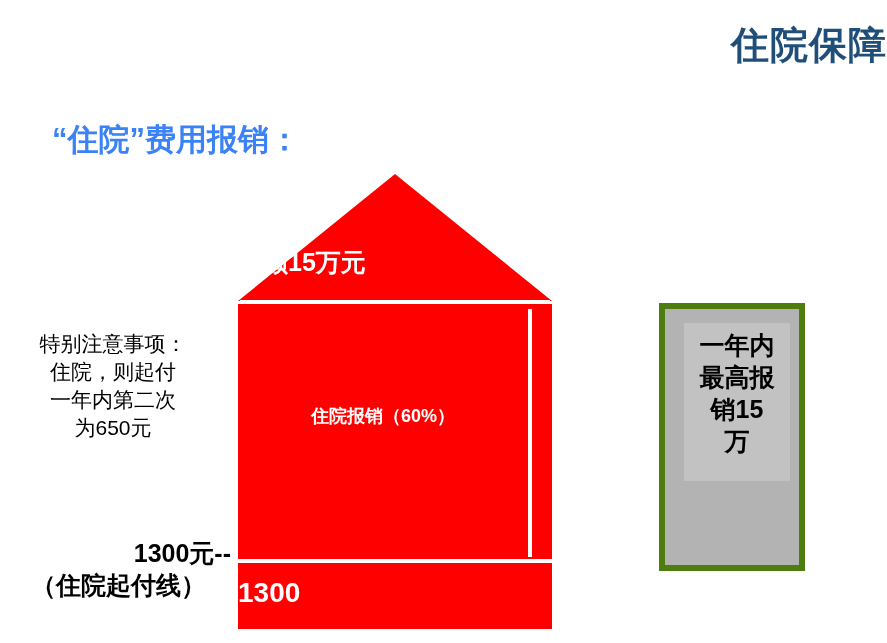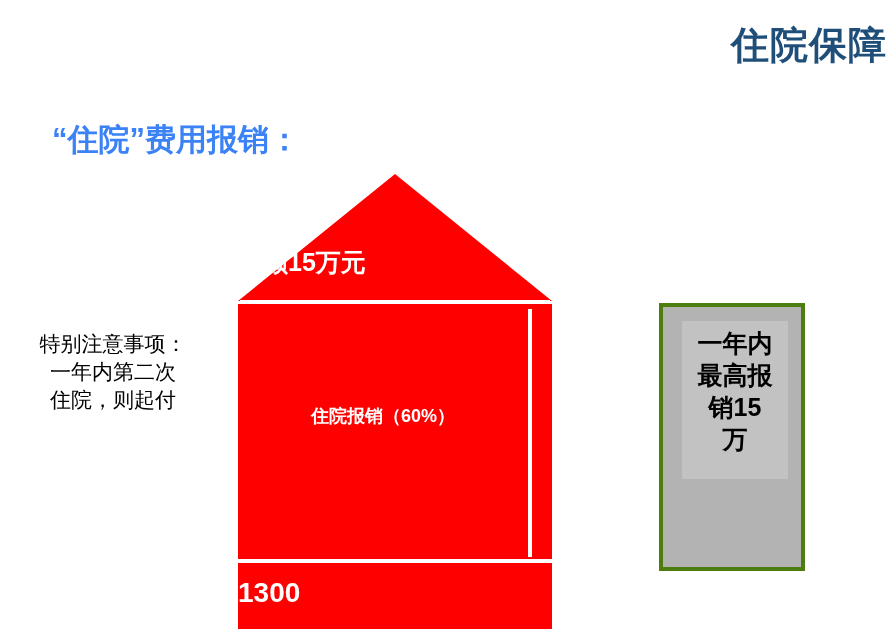--- a/index.html
+++ b/index.html
@@ -188,21 +188,21 @@
   }
 
   
   #cap-box {
     position: absolute;
     left: 659px;
     top: 303px;
     width: 146px;
     height: 268px;
     background: #B3B3B3;
-    border: 4px solid #4d7c0f;
+    border: 6px solid #4d7c0f;
     box-sizing: border-box;
   }
   #cap-box-inner {
     position: absolute;
     left: 19px;
     top: 14px;
     width: 106px;
     height: 158px;
     background: #C2C2C2;
   }
@@ -223,24 +223,29 @@
 <body>
 
 <div id="slide">
 
   <div id="slide-title">住院保障</div>
 
   <div id="slide-subtitle">“住院”费用报销：</div>
 
   <div id="left-note">
     <span class="note-line">特别注意事项：</span>
+    <span class="note-line">住院，则起付</span>
     <span class="note-line">一年内第二次</span>
-    <span class="note-line">住院，则起付</span>
-  </div>
-
+    <span class="note-line">为650元</span>
+  </div>
+
+  <div id="deductible-caption">
+    <span class="cap-line">1300元--</span>
+    <span class="cap-line cap-paren">（住院起付线）</span>
+  </div>
 
   <div id="house">
 
     <div id="house-roof">
       <div class="roof-shape"></div>
       <div id="roof-label">限额15万元</div>
     </div>
 
     <div id="roof-separator"></div>
 

